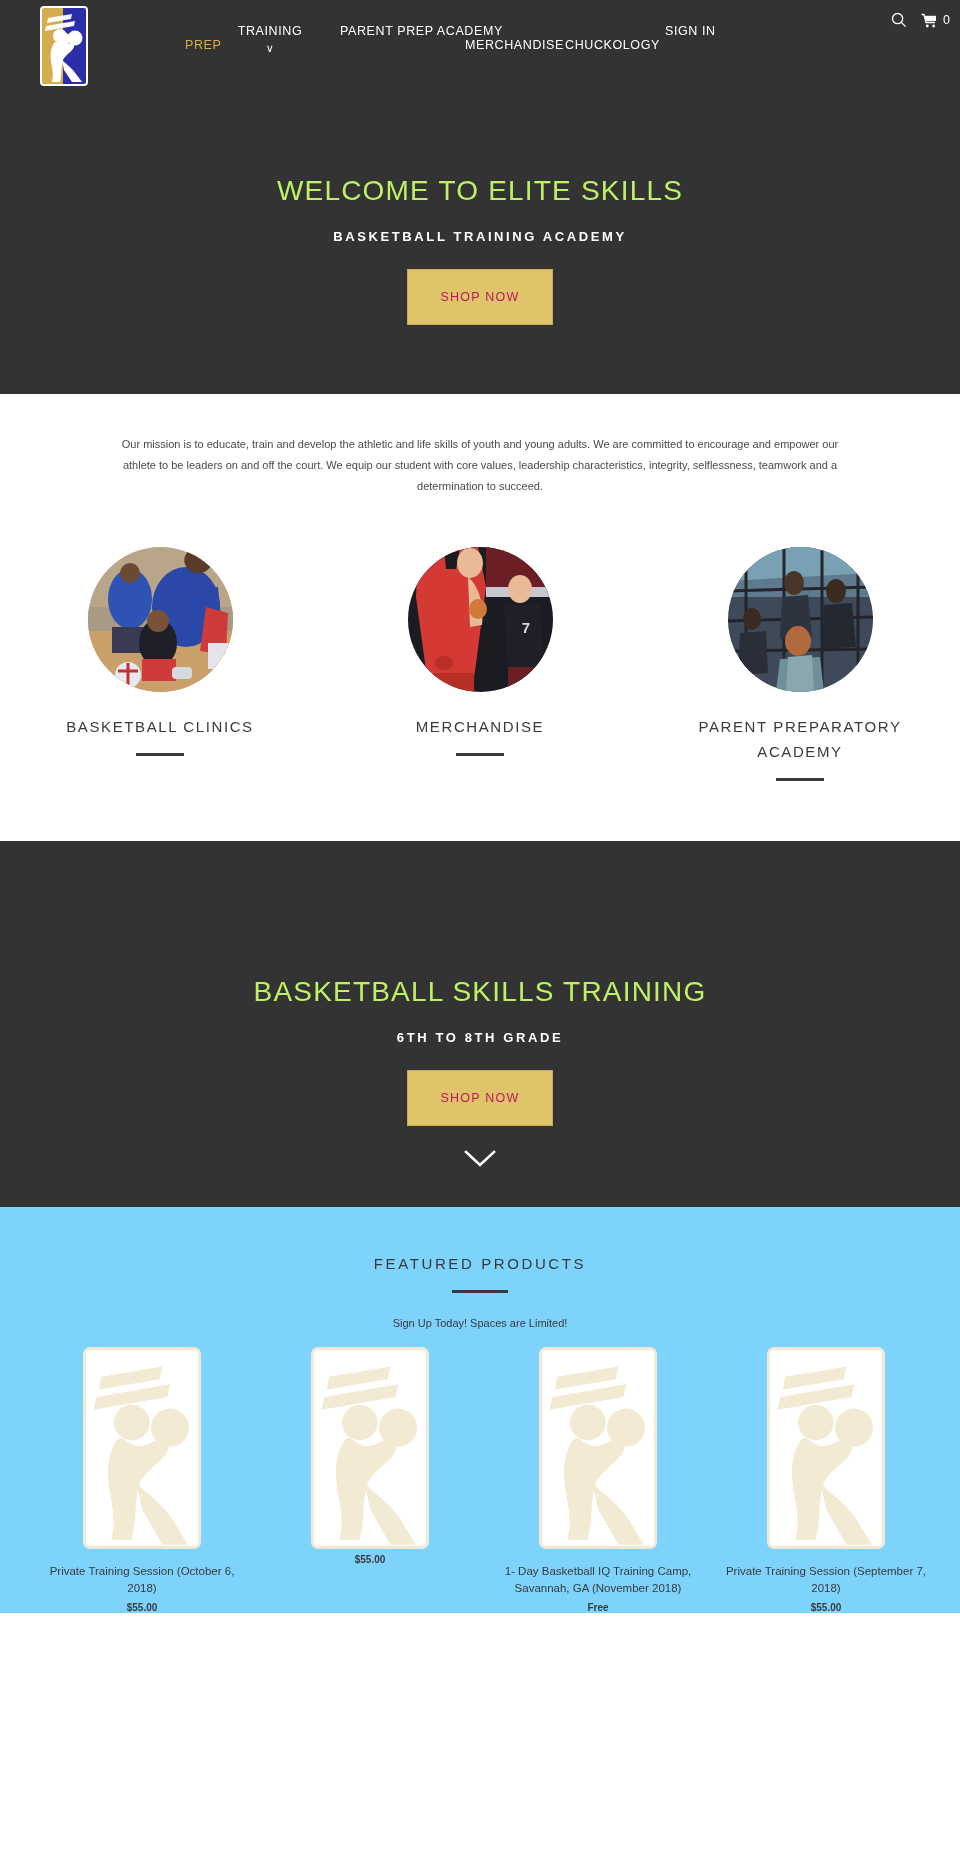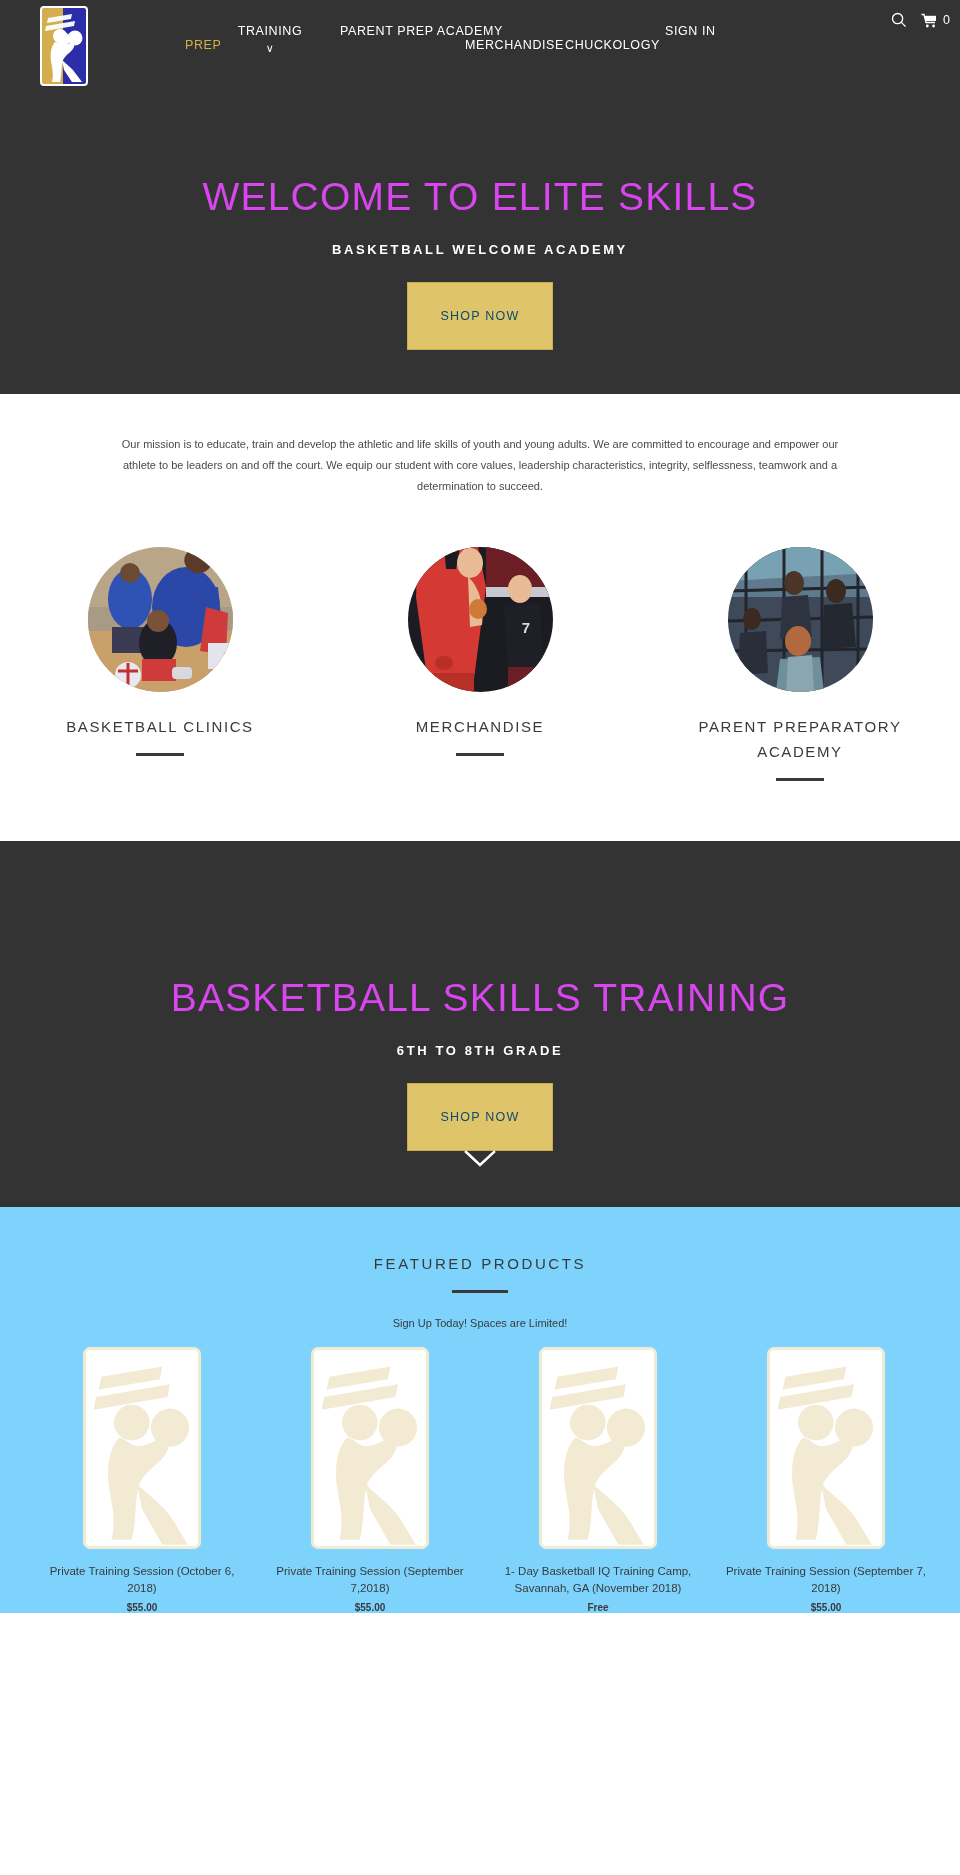--- a/index.html
+++ b/index.html
@@ -81,43 +81,43 @@
   .cart-btn { gap: 5px; font-size: 12.5px; color: #ffffff; font-family: inherit; }
 
   
   .hero {
     background: #333333;
     text-align: center;
     position: relative;
   }
   .hero-1 { height: 294px; padding-top: 75px; }
   .hero-title {
-    color: #d946ef;
-    font-size: 39px;
+    color: #bef264;
+    font-size: 28px;
     font-weight: 400;
     letter-spacing: 1.2px;
     margin: 0;
     line-height: 1.15;
   }
   .hero-sub {
     color: #ffffff;
     font-size: 13px;
     font-weight: bold;
     letter-spacing: 2.6px;
     margin: 22px 0 0 0;
   }
   .btn-shop {
     display: inline-block;
     margin-top: 25px;
     background: #e0c469;
-    color: #0c4a6e;
+    color: #be185d;
     border: 1px solid #c9ad55;
     font-size: 12.5px;
     letter-spacing: 1.2px;
-    padding: 26px 33px;
+    padding: 20px 33px;
     cursor: pointer;
     font-family: inherit;
   }
 
   
   .mission-section {
     background: #ffffff;
     padding: 40px 0 0 0;
   }
   .mission-text {
@@ -286,21 +286,21 @@
         <circle cx="6.3" cy="13" r="1.4" fill="#ffffff"></circle>
         <circle cx="12.6" cy="13" r="1.4" fill="#ffffff"></circle>
       </svg>
       <span>0</span>
     </button>
   </div>
 </header>
 
 <section class="hero hero-1">
   <h1 class="hero-title">WELCOME TO ELITE SKILLS</h1>
-  <p class="hero-sub">BASKETBALL WELCOME ACADEMY</p>
+  <p class="hero-sub">BASKETBALL TRAINING ACADEMY</p>
   <button class="btn-shop">SHOP NOW</button>
 </section>
 
 <section class="mission-section">
   <p class="mission-text">Our mission is to educate, train and develop the athletic and life skills of youth and young adults.  We are committed to encourage and empower our athlete to be leaders on and off the court.  We equip our student with core values, leadership characteristics, integrity, selflessness, teamwork and a determination to succeed.</p>
 </section>
 
 <section class="categories">
 
   <div class="cat">
@@ -420,21 +420,20 @@
       <div class="product-img">
         <svg width="112" height="196" viewBox="0 0 44 76">
           <path d="M6 10 L30 6 L29 11 L5 15 Z" fill="#f3ead3"></path>
           <path d="M4 18 L33 13 L32 18 L3 23 Z" fill="#f3ead3"></path>
           <circle cx="18" cy="28" r="7" fill="#f3ead3"></circle>
           <circle cx="33" cy="30" r="7.5" fill="#f3ead3"></circle>
           <path d="M13 34 C9 38 8 46 9 53 C10 60 12 66 10 74 L18 74 C20 66 19 58 21 52 C24 46 30 44 32 39 C33 36 31 34 28 35 C25 36 22 38 19 37 C16 36 15 34 13 34 Z" fill="#f3ead3"></path>
           <path d="M20 52 C24 56 30 60 34 66 L40 76 L30 76 L22 62 Z" fill="#f3ead3"></path>
         </svg>
       </div>
-      <div class="product-title">Private Training Session (September 7,2018)</div>
       <div class="product-price">$55.00</div>
     </div>
 
     <div class="product">
       <div class="product-img">
         <svg width="112" height="196" viewBox="0 0 44 76">
           <path d="M6 10 L30 6 L29 11 L5 15 Z" fill="#f3ead3"></path>
           <path d="M4 18 L33 13 L32 18 L3 23 Z" fill="#f3ead3"></path>
           <circle cx="18" cy="28" r="7" fill="#f3ead3"></circle>
           <circle cx="33" cy="30" r="7.5" fill="#f3ead3"></circle>

